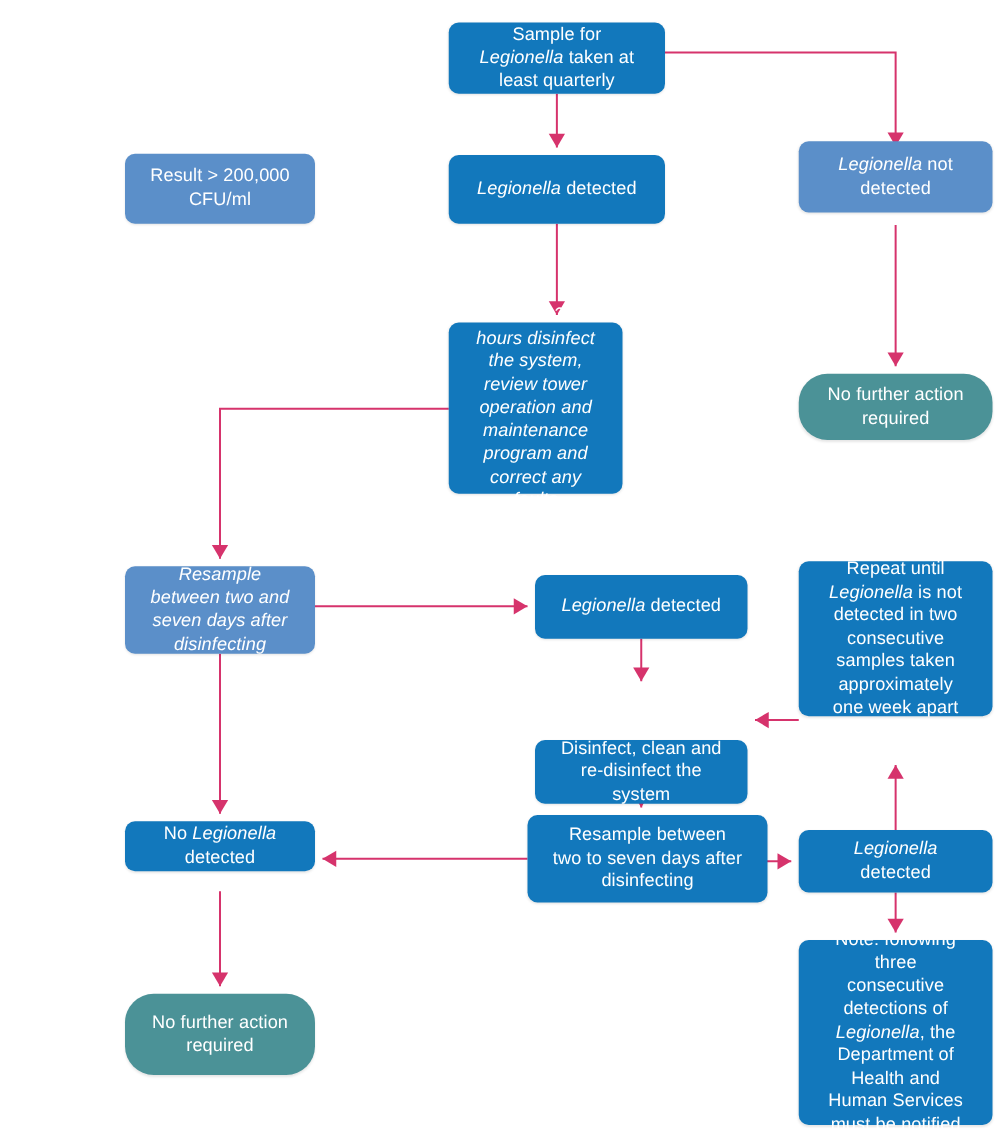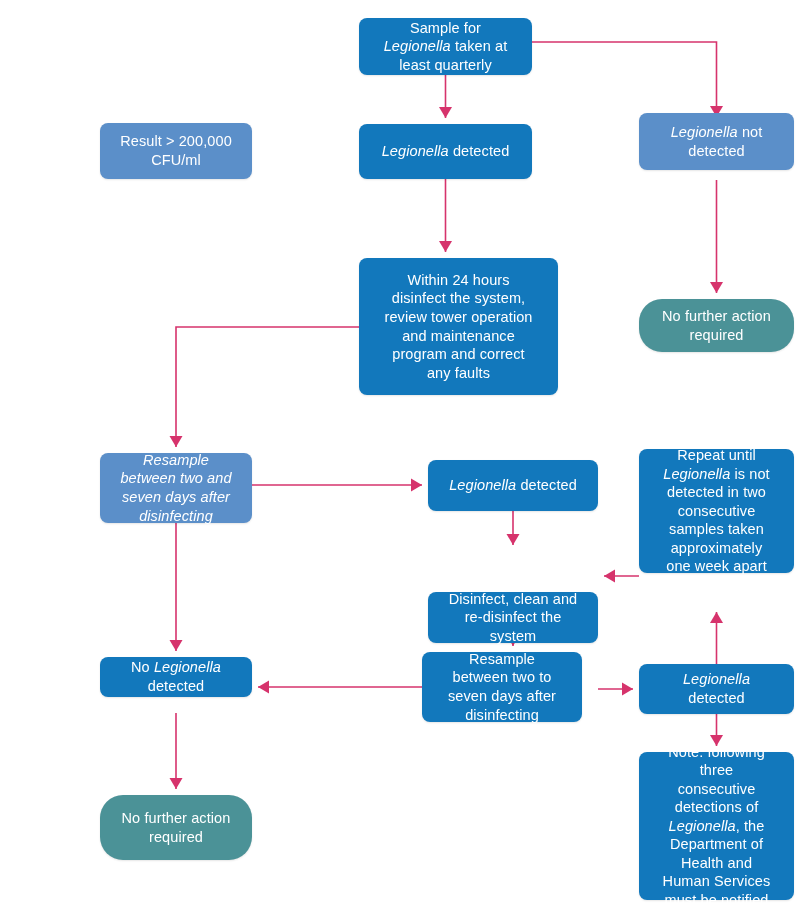--- a/index.html
+++ b/index.html
@@ -120,42 +120,42 @@
       </div>
       <div class="node fill-light" style="left: 100px; top: 123px; width: 152px; height: 56px;">
         <span class="txt">Result &gt; 200,000 CFU/ml</span>
       </div>
       <div class="node fill-dark" style="left: 359px; top: 124px; width: 173px; height: 55px;">
         <span class="txt"><i>Legionella</i> detected</span>
       </div>
       <div class="node fill-light" style="left: 639px; top: 113px; width: 155px; height: 57px;">
         <span class="txt"><i>Legionella</i> not detected</span>
       </div>
-      <div class="node fill-dark" style="left: 359px; top: 258px; width: 199px; height: 137px;">
+      <div class="node fill-dark" style="left: 359px; top: 258px; width: 139px; height: 137px; font-style: italic;">
         <span class="txt">Within 24 hours disinfect the system, review tower operation and maintenance program and correct any faults</span>
       </div>
       <div class="node fill-teal" style="left: 639px; top: 299px; width: 155px; height: 53px;">
         <span class="txt">No further action required</span>
       </div>
       <div class="node fill-light" style="left: 100px; top: 453px; width: 152px; height: 70px; font-style: italic;">
         <span class="txt">Resample between two and seven days after disinfecting</span>
       </div>
       <div class="node fill-dark" style="left: 428px; top: 460px; width: 170px; height: 51px;">
         <span class="txt"><i>Legionella</i> detected</span>
       </div>
       <div class="node fill-dark" style="left: 639px; top: 449px; width: 155px; height: 124px; justify-content: flex-end;">
         <span class="txt">Repeat until <i>Legionella</i> is not detected in two consecutive samples taken approximately one week apart</span>
       </div>
       <div class="node fill-dark" style="left: 428px; top: 551px; width: 170px; height: 51px; margin-top: 41px;">
         <span class="txt">Disinfect, clean and re-disinfect the system</span>
       </div>
       <div class="node fill-dark" style="left: 100px; top: 657px; width: 152px; height: 40px;">
         <span class="txt">No <i>Legionella</i> detected</span>
       </div>
-      <div class="node fill-dark" style="left: 422px; top: 652px; width: 160px; height: 70px;">
+      <div class="node fill-dark" style="left: 422px; top: 652px; width: 192px; height: 70px;">
         <span class="txt">Resample between two to seven days after disinfecting</span>
       </div>
       <div class="node fill-dark" style="left: 639px; top: 664px; width: 155px; height: 50px;">
         <span class="txt"><i>Legionella</i> detected</span>
       </div>
       <div class="node fill-dark" style="left: 639px; top: 752px; width: 155px; height: 148px;">
         <span class="txt">Note: following three consecutive detections of <i>Legionella</i>, the Department of Health and Human Services must be notified</span>
       </div>
       <div class="node fill-teal" style="left: 100px; top: 795px; width: 152px; height: 65px;">
         <span class="txt">No further action required</span>

